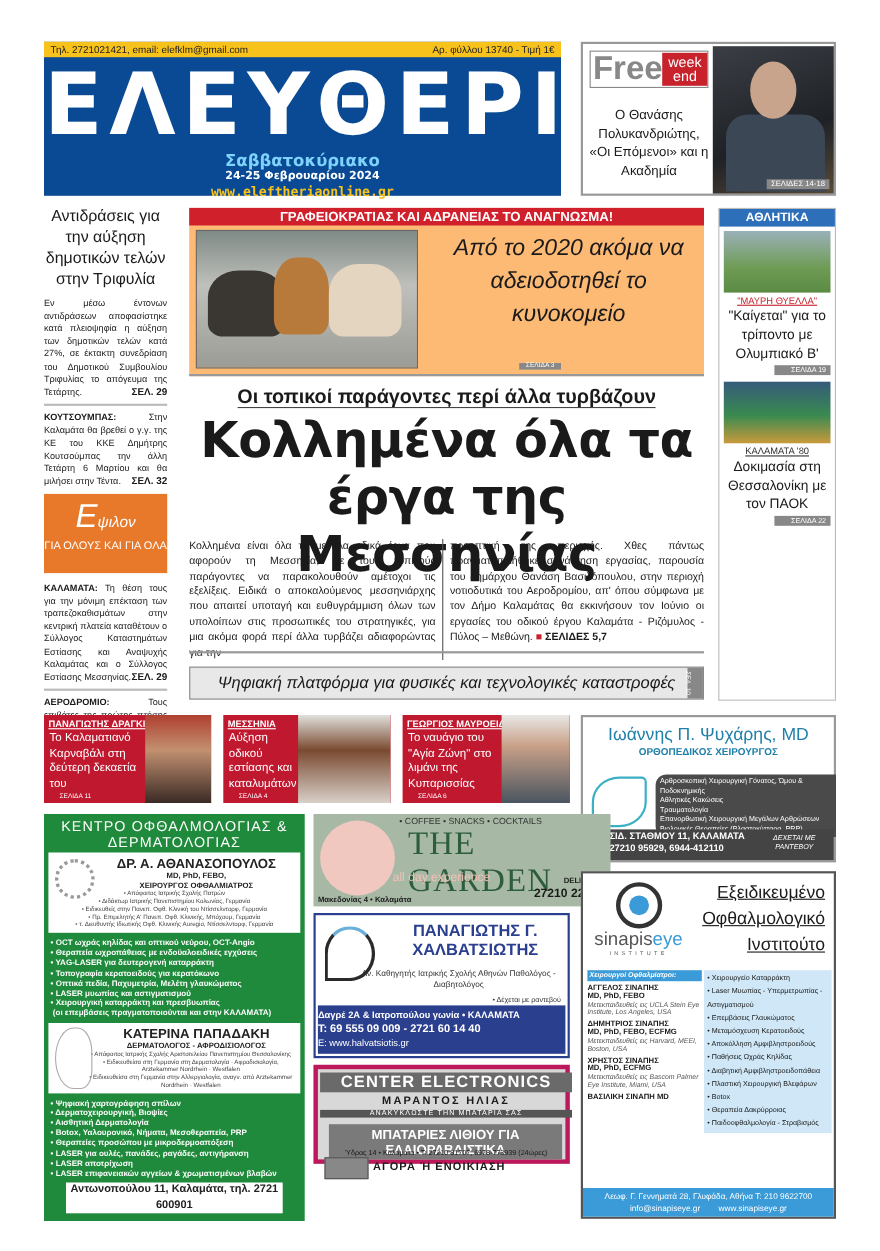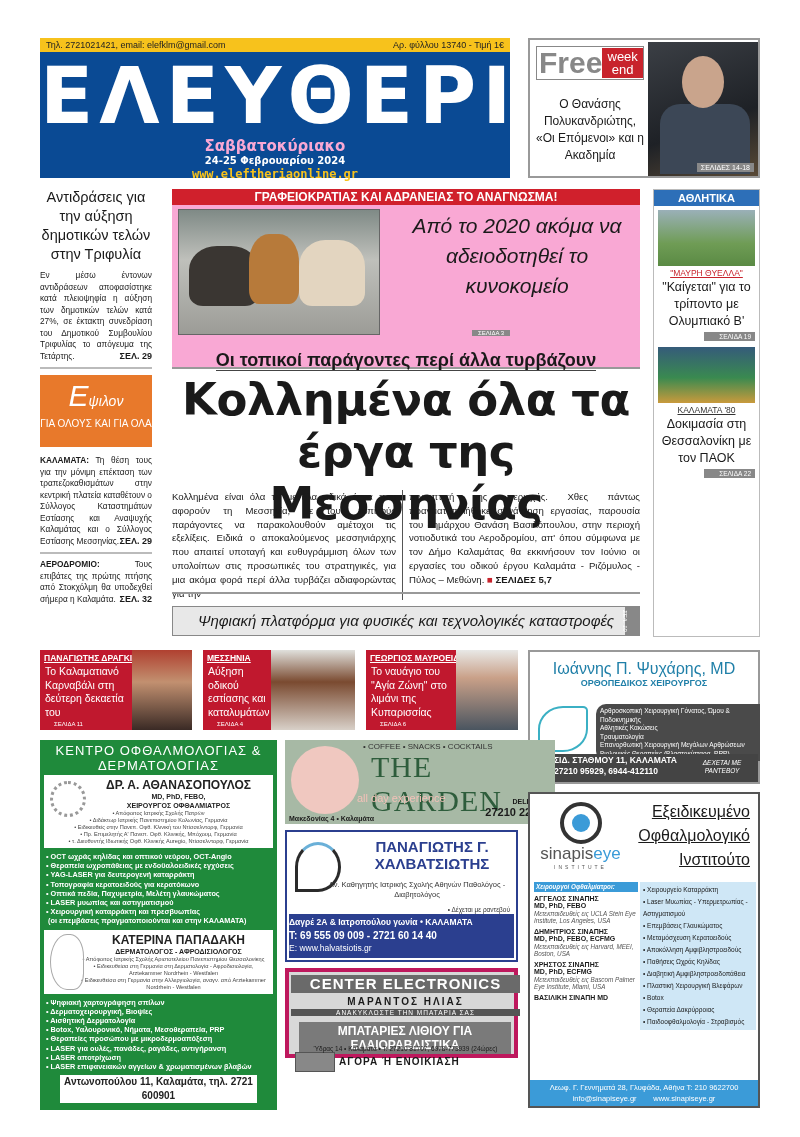--- a/index.html
+++ b/index.html
@@ -2,21 +2,21 @@
 <html><head>
 <meta charset="utf-8">
 <style>
 *{box-sizing:border-box;margin:0;padding:0}
 body{width:800px;height:1137px;background:#fff;font-family:"Liberation Sans",sans-serif;color:#1a1a1a;position:relative;overflow:hidden}
 .abs{position:absolute}
 
 .mast{left:40px;top:38px;width:470px;height:140px;background:#0a4a94}
 .mast-top{height:14px;background:#f7c21c;display:flex;justify-content:space-between;padding:0 6px;font-size:9px;line-height:14px;color:#222}
 .logo{color:#fff;font-family:"DejaVu Sans",sans-serif;font-weight:bold;font-size:78px;letter-spacing:6px;text-align:center;line-height:84px;margin-top:2px}
-.sub1{color:#f9a8d4;text-align:center;font-weight:bold;font-size:15px;line-height:16px;font-family:"DejaVu Sans",sans-serif}
+.sub1{color:#7dd3fc;text-align:center;font-weight:bold;font-size:15px;line-height:16px;font-family:"DejaVu Sans",sans-serif}
 .sub2{color:#fff;text-align:center;font-size:10px;line-height:13px;font-weight:bold;font-family:"DejaVu Sans",sans-serif}
 .sub3{color:#f7c21c;text-align:center;font-size:12px;font-weight:bold;line-height:14px;font-family:"DejaVu Sans Mono",monospace}
 
 .fw{left:528px;top:38px;width:232px;height:140px;border:2px solid #999;background:#fff}
 .fw-logo{position:absolute;left:6px;top:6px;width:108px;height:34px;border:1px solid #888;display:flex;align-items:center}
 .fw-free{font-size:30px;color:#888;font-weight:bold;padding-left:2px}
 .fw-we{background:#c8232c;color:#fff;font-size:13px;line-height:13px;text-align:center;width:44px;height:30px;padding-top:2px}
 .fw-text{position:absolute;left:4px;top:56px;width:112px;font-size:12px;line-height:17px;text-align:center}
 .fw-photo{position:absolute;left:118px;top:2px;width:110px;height:134px;background:linear-gradient(160deg,#3b3f45,#1e2126 60%,#5a4a36)}
 .fw-face{position:absolute;left:34px;top:14px;width:42px;height:52px;border-radius:50%;background:#c9a48c}
@@ -26,21 +26,21 @@
 .leftcol{left:40px;top:188px;width:112px}
 .lh{font-size:14.5px;text-align:center;line-height:19px;margin-bottom:6px}
 .lp{font-size:8.3px;line-height:11.5px;text-align:justify}
 .lp b.pg{float:right;font-weight:bold;font-size:9px}
 .sep{border-top:2px solid #bbb;margin:5px 0}
 .epsilon{background:#e8792b;color:#fff;text-align:center;height:72px;margin:6px 0 8px;padding-top:4px}
 .eps-big{font-size:30px;font-style:italic;line-height:34px}
 .eps-big span{font-size:14px}
 .eps-small{font-size:10px;line-height:12px}
 
-.dogbox{left:172px;top:189px;width:468px;height:180px;background:#f9a8d4;border-bottom:2px solid #999}
+.dogbox{left:172px;top:189px;width:468px;height:153px;background:#fdba74;border-bottom:2px solid #999}
 .redbar{height:16px;background:#d0202c;color:#fff;font-weight:bold;font-size:12px;text-align:center;line-height:16px}
 .dogimg{position:absolute;left:6px;top:20px;width:202px;height:126px;background:linear-gradient(180deg,#7f8a86,#bfc0bb 40%,#9c9c97);border:1px solid #666}
 .dog{position:absolute;border-radius:40% 40% 20% 20%}
 .dogtext{position:absolute;left:230px;top:22px;width:230px;text-align:center;font-style:italic;font-size:21px;line-height:30px}
 .smallpg{background:#888;color:#fff;font-size:6px;padding:0 6px;position:absolute}
 .kicker{left:172px;top:350px;width:468px;text-align:center;font-weight:bold;font-size:18px;line-height:20px}
 .kicker span{border-bottom:1.5px solid #444}
 .headline{left:172px;top:374px;width:468px;text-align:center;font-weight:bold;font-size:45px;line-height:52px;font-family:"DejaVu Sans",sans-serif;letter-spacing:-0.5px}
 .body2{left:172px;top:490px;width:468px;display:flex;gap:6px}
 .body2 p{font-size:9.6px;line-height:13.8px;width:231px;text-align:justify}
@@ -142,20 +142,21 @@
     <div class="fw-body"></div>
       <div class="fw-face"></div>
     <div class="fw-pg">ΣΕΛΙΔΕΣ 14-18</div>
   </div>
 </div>
 
 <div class="abs leftcol">
   <div class="lh">Αντιδράσεις για την αύξηση δημοτικών τελών στην Τριφυλία</div>
   <p class="lp"><span>Εν μέσω έντονων αντιδράσεων αποφασίστηκε κατά πλειοψηφία η αύξηση των δημοτικών τελών κατά 27%, σε έκτακτη συνεδρίαση του Δημοτικού Συμβουλίου Τριφυλίας το απόγευμα της Τετάρτης.</span> <b class="pg">ΣΕΛ. 29</b></p>
   <div class="sep"></div>
+  <p class="lp"><b>ΚΟΥΤΣΟΥΜΠΑΣ:</b> <span>Στην Καλαμάτα θα βρεθεί ο γ.γ. της ΚΕ του ΚΚΕ Δημήτρης Κουτσούμπας την άλλη Τετάρτη 6 Μαρτίου και θα μιλήσει στην Τέντα.</span> <b class="pg">ΣΕΛ. 32</b></p>
   <div class="epsilon">
     <div class="eps-big"><span style="font-size:30px">Ε</span><span>ψιλον</span></div>
     <div class="eps-small">ΓΙΑ ΟΛΟΥΣ ΚΑΙ ΓΙΑ ΟΛΑ</div>
   </div>
   <p class="lp"><b>ΚΑΛΑΜΑΤΑ:</b> <span>Τη θέση τους για την μόνιμη επέκταση των τραπεζοκαθισμάτων στην κεντρική πλατεία καταθέτουν ο Σύλλογος Καταστημάτων Εστίασης και Αναψυχής Καλαμάτας και ο Σύλλογος Εστίασης Μεσσηνίας.</span> <b class="pg">ΣΕΛ. 29</b></p>
   <div class="sep"></div>
   <p class="lp"><b>ΑΕΡΟΔΡΟΜΙΟ:</b> <span>Τους επιβάτες της πρώτης πτήσης από Στοκχόλμη θα υποδεχθεί σήμερα η Καλαμάτα.</span> <b class="pg">ΣΕΛ. 32</b></p>
 </div>
 
 <div class="abs dogbox">

